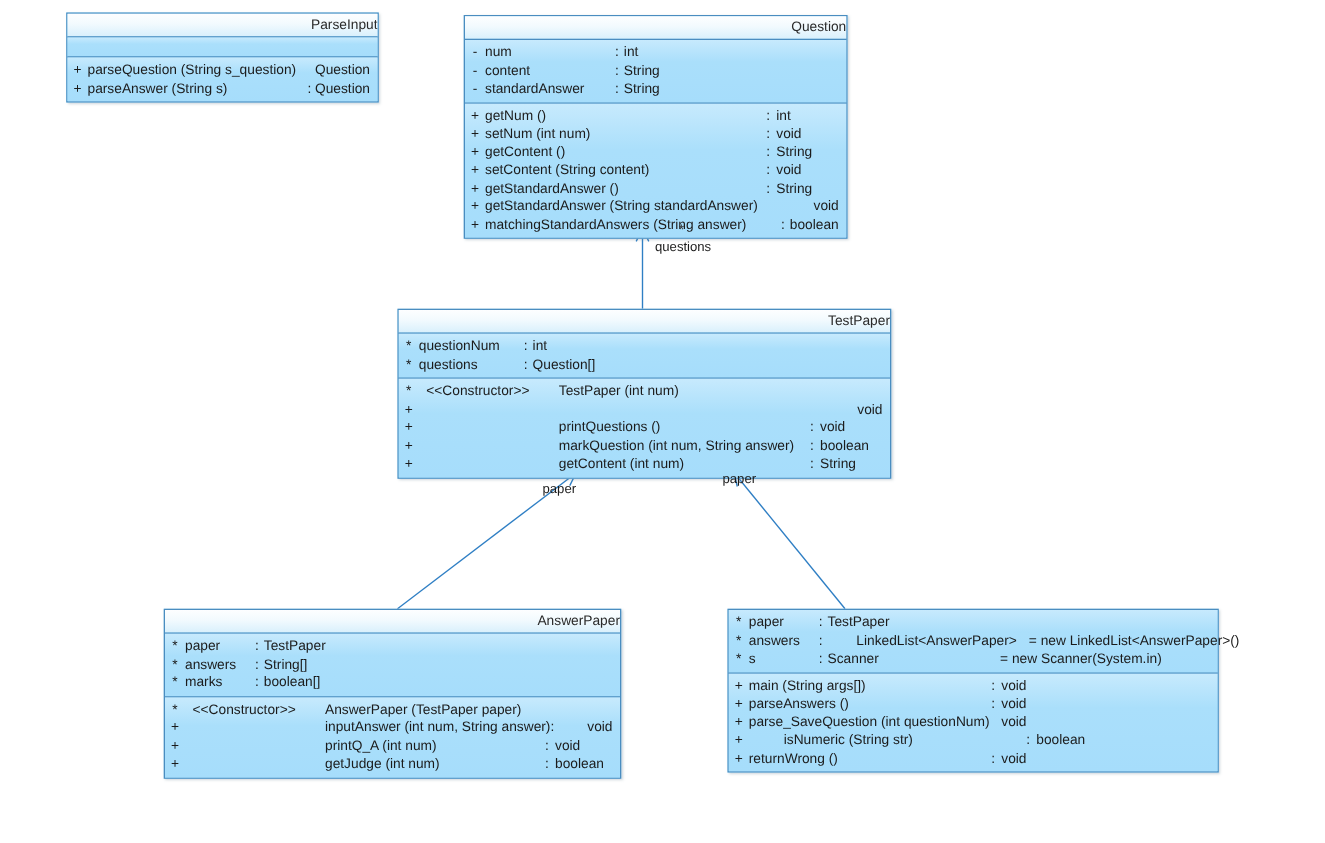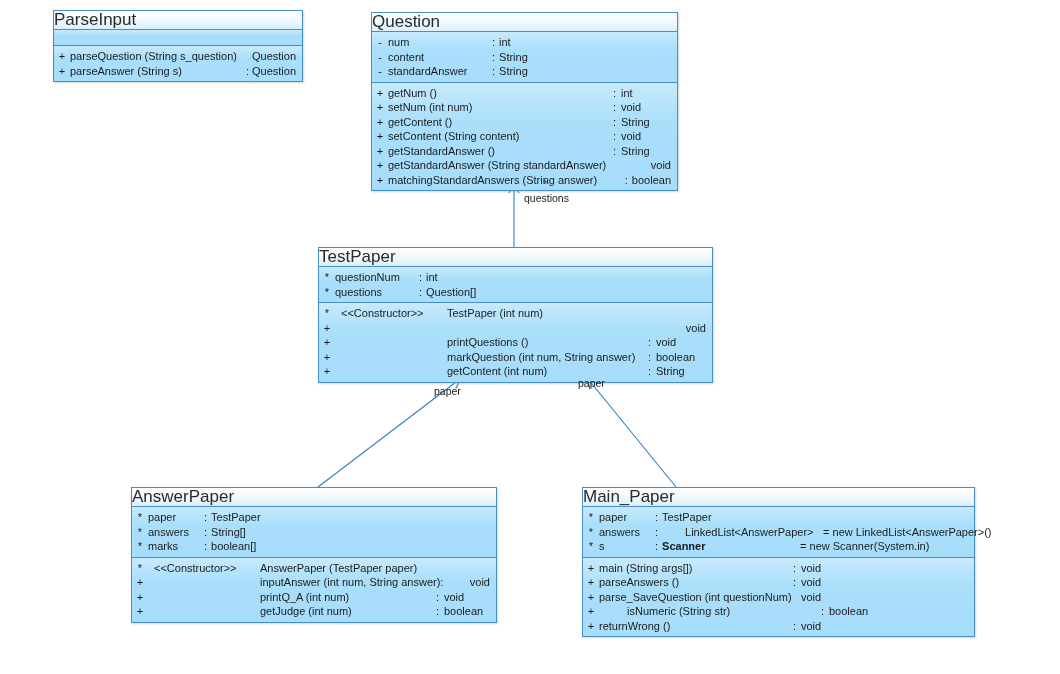--- a/index.html
+++ b/index.html
@@ -32,22 +32,22 @@
     position: absolute;
     box-sizing: border-box;
     border: 1px solid #4a8dc0;
     background: #aadffb;
     box-shadow: 1px 1px 2px rgba(120,140,155,0.35);
   }
   .uml-title {
     box-sizing: border-box;
     height: 19px;
     line-height: 18px;
-    text-align: left;
-    font-size: 17px;
+    text-align: right;
+    font-size: 11px;
     color: #2a2a2a;
     background: linear-gradient(to bottom, #fdfeff 0%, #f2fafe 45%, #d9f0fc 100%);
     border-bottom: 1px solid #4a8dc0;
     white-space: nowrap;
     overflow: hidden;
   }
   .uml-compartment {
     box-sizing: border-box;
     padding: 3px 0 3px 0;
     background: linear-gradient(to bottom, #c7eafd 0%, #aadffb 35%, #a6ddfb 100%);
@@ -315,41 +315,40 @@
         <span class="m-mid" style="width:106px; padding-left:6px;"></span>
         <span class="m-name">getJudge (int num)</span>
         <span class="spacer"></span>
         <span class="m-mid" style="width:8px;">:</span>
         <span class="m-type" style="width:52px;">boolean</span>
       </div>
     </div>
   </div>
 
   <div class="uml-class" style="left:582px; top:487px; width:393px;">
-    <div class="uml-title">Main_Paper</div>
     <div class="uml-compartment">
       <div class="member">
         <span class="vis star">*</span>
         <span class="m-name" style="width:56px;">paper</span>
         <span class="m-mid">:</span>
         <span class="m-type" style="width:138px; padding-left:4px;">TestPaper</span>
         <span class="m-type"></span>
       </div>
       <div class="member">
         <span class="vis star">*</span>
         <span class="m-name" style="width:56px;">answers</span>
         <span class="m-mid">:</span>
         <span class="m-type" style="width:138px; padding-left:4px;margin-left:23px;">LinkedList&lt;AnswerPaper&gt;</span>
         <span class="m-type">= new LinkedList&lt;AnswerPaper&gt;()</span>
       </div>
       <div class="member">
         <span class="vis star">*</span>
         <span class="m-name" style="width:56px;">s</span>
         <span class="m-mid">:</span>
-        <span class="m-type" style="width:138px; padding-left:4px;font-weight:bold;">Scanner</span>
+        <span class="m-type" style="width:138px; padding-left:4px;">Scanner</span>
         <span class="m-type">= new Scanner(System.in)</span>
       </div>
     </div>
     <div class="uml-compartment last">
       <div class="member">
         <span class="vis">+</span>
         <span class="m-name" style="width:194px;">main (String args[])</span>
         <span class="m-mid" style="width:8px;">:</span>
         <span class="m-type">void</span>
       </div>

